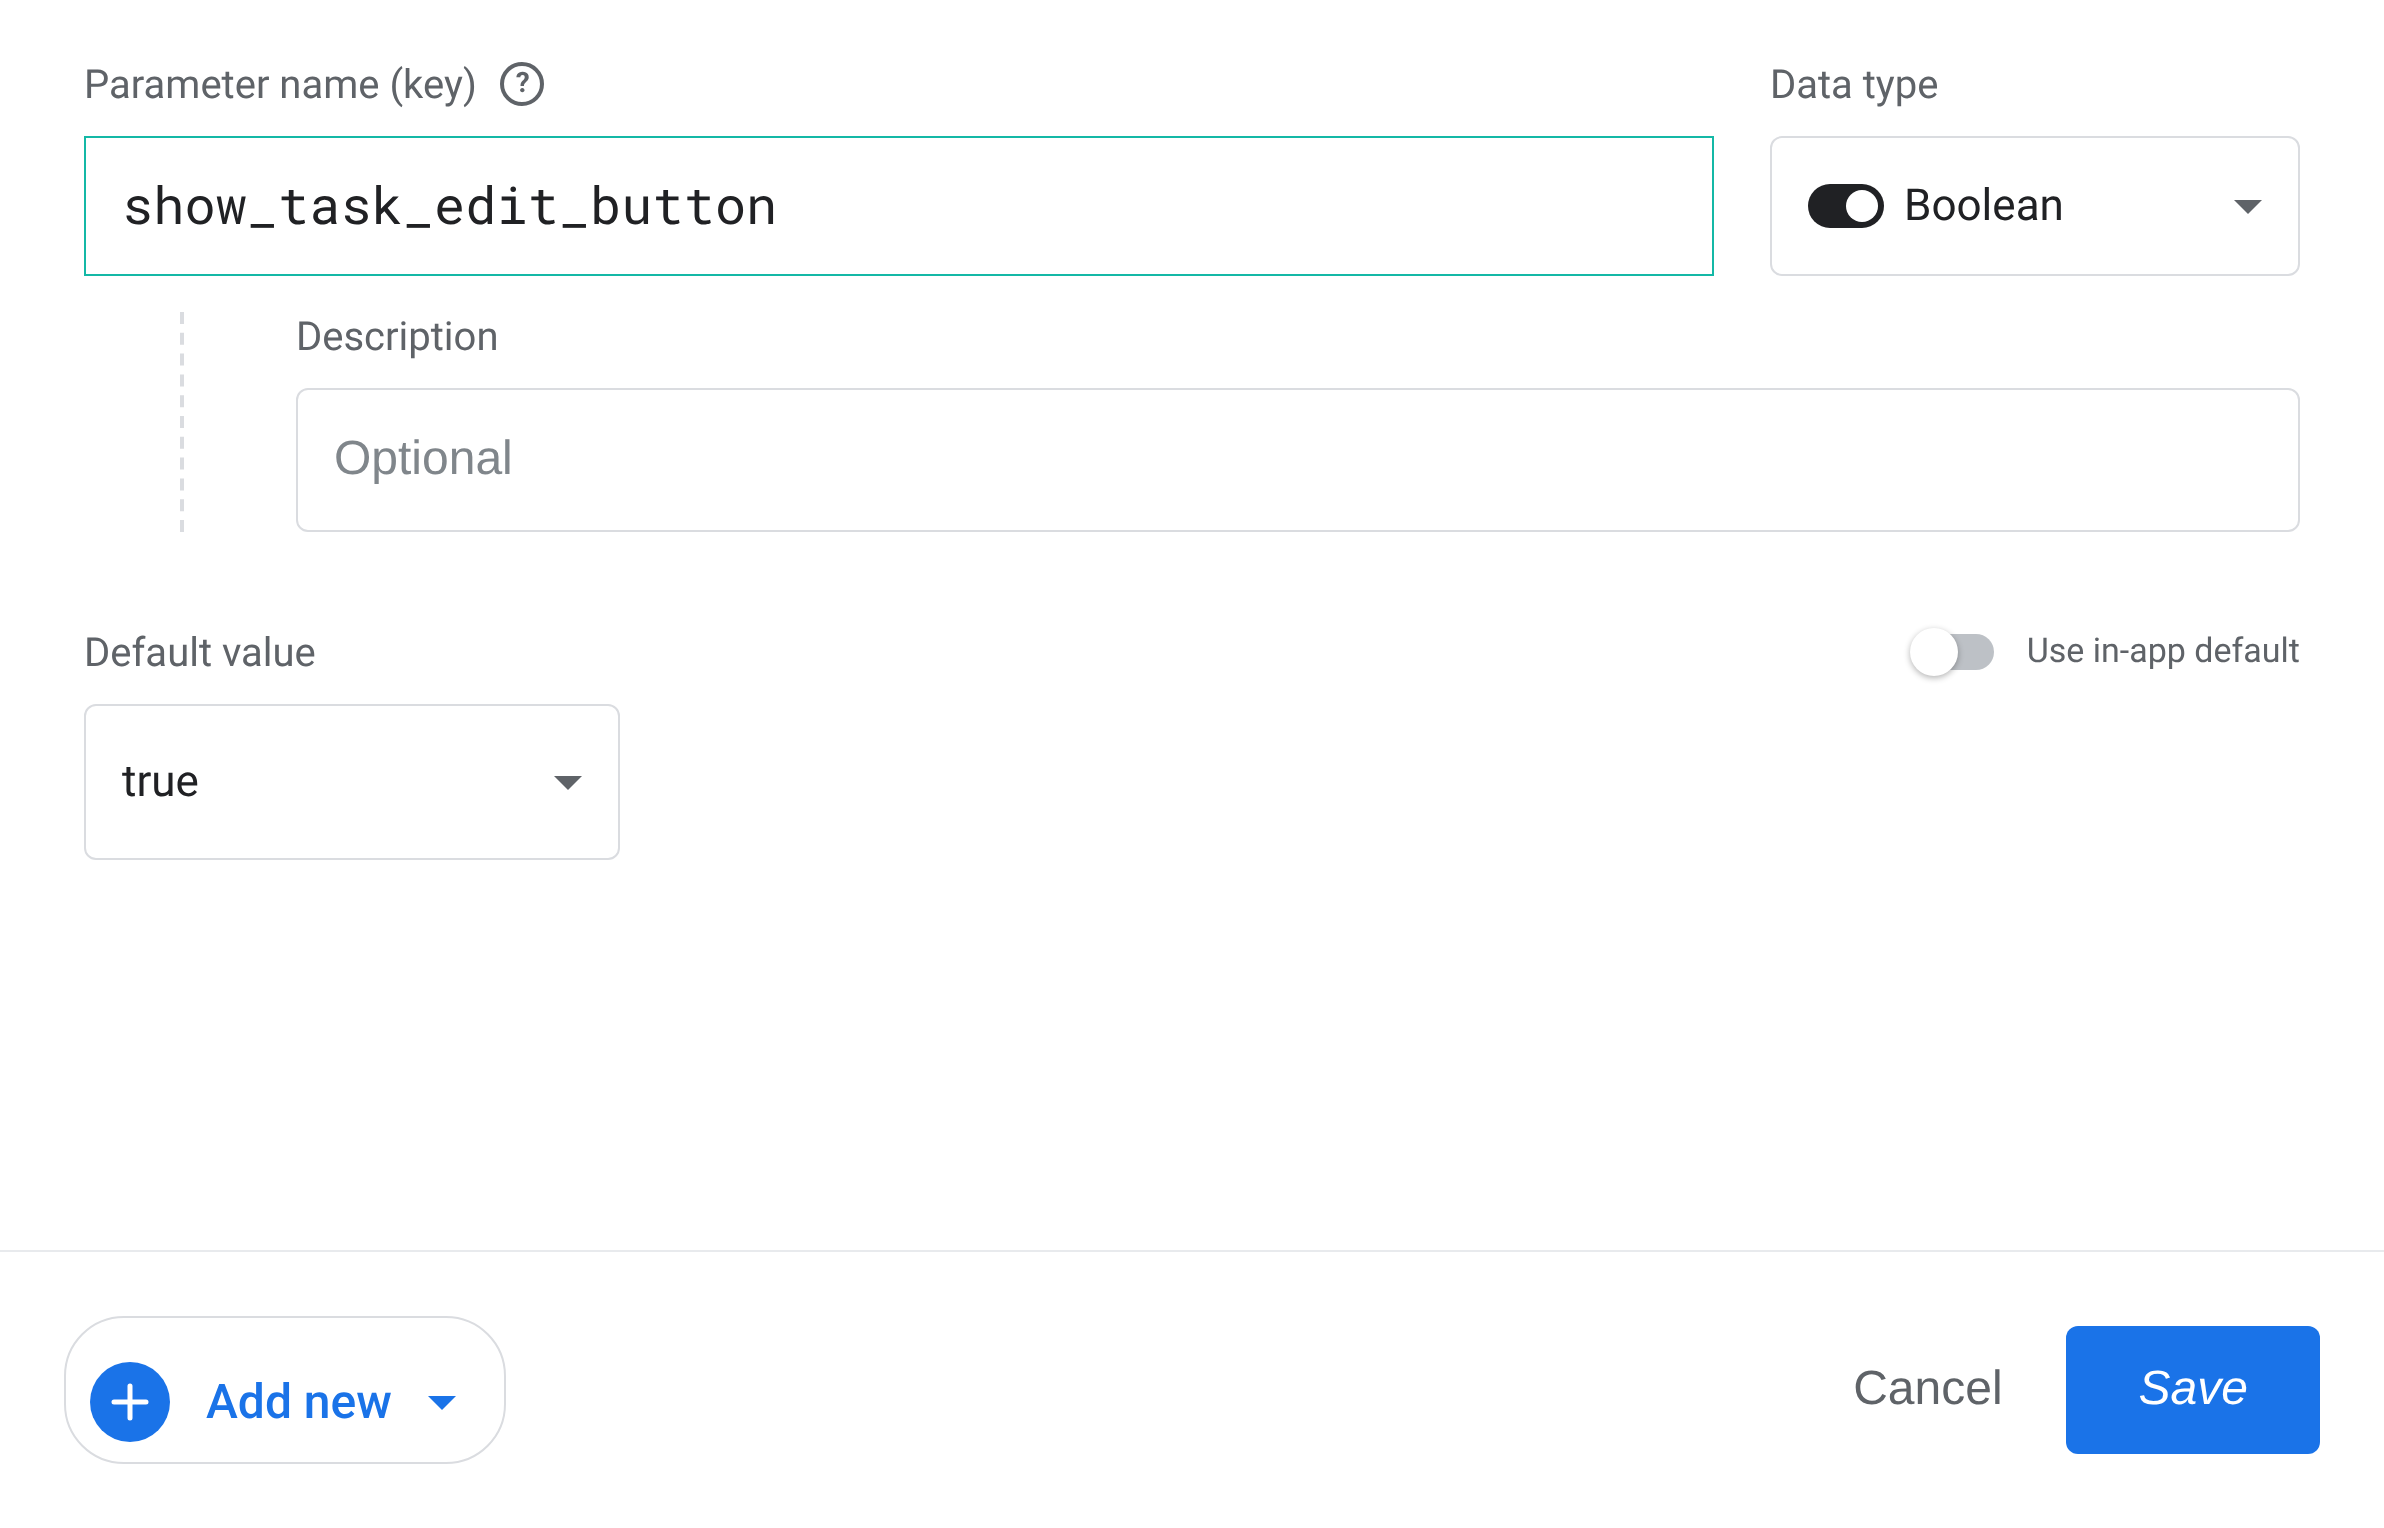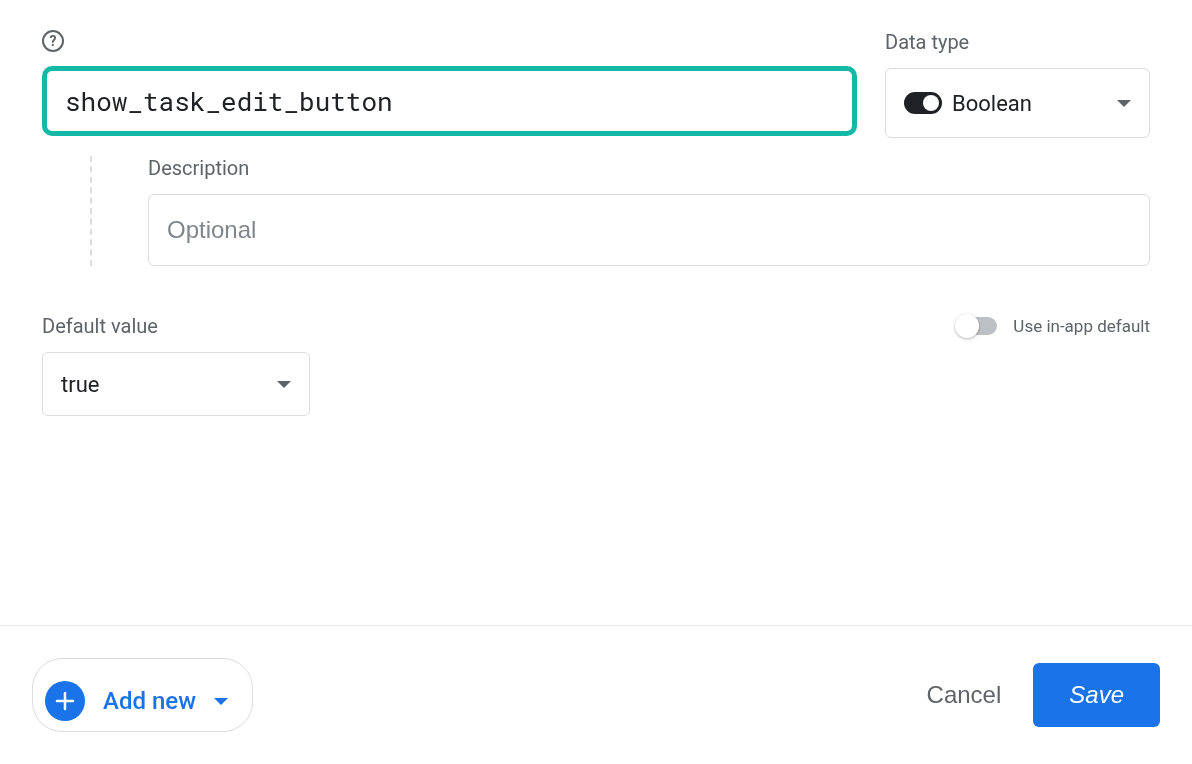--- a/index.html
+++ b/index.html
@@ -46,22 +46,22 @@
       display: inline-flex;
       align-items: center;
       justify-content: center;
       font-size: 14px;
       color: #5f6368;
       font-weight: bold;
     }
     .text-input {
       width: 100%;
       height: 70px;
-      border: 5px solid #14b8a6;
-      border-radius: 10px;
+      border: 1px solid #14b8a6;
+      border-radius: 0;
       padding: 0 18px;
       font-family: 'Roboto Mono', 'Courier New', monospace;
       font-size: 26px;
       color: #202124;
       outline: none;
       background: #fff;
     }
     .text-input::placeholder {
       color: #80868b;
     }
@@ -134,21 +134,21 @@
       color: #80868b;
     }
     .default-row {
       display: flex;
       justify-content: space-between;
       align-items: center;
       margin-top: 48px;
     }
     .default-select {
       width: 268px;
-      height: 64px;
+      height: 78px;
       border: 1px solid #dadce0;
       border-radius: 6px;
       display: flex;
       align-items: center;
       padding: 0 18px;
       gap: 16px;
       cursor: pointer;
       background: #fff;
       margin-top: 14px;
     }
@@ -254,20 +254,21 @@
       font-style: italic;
     }
   </style>
 </head>
 <body>
 
 <div class="form-area">
   <div class="top-row">
     <div class="col-param">
       <div class="field-label">
+        <span>Parameter name (key)</span>
         <span class="help-icon">?</span>
       </div>
       <input type="text" class="text-input" value="show_task_edit_button" style="">
     </div>
     <div class="col-datatype">
       <div class="field-label">
         <span>Data type</span>
       </div>
       <div class="datatype-select">
         <span class="toggle-pill"></span>

